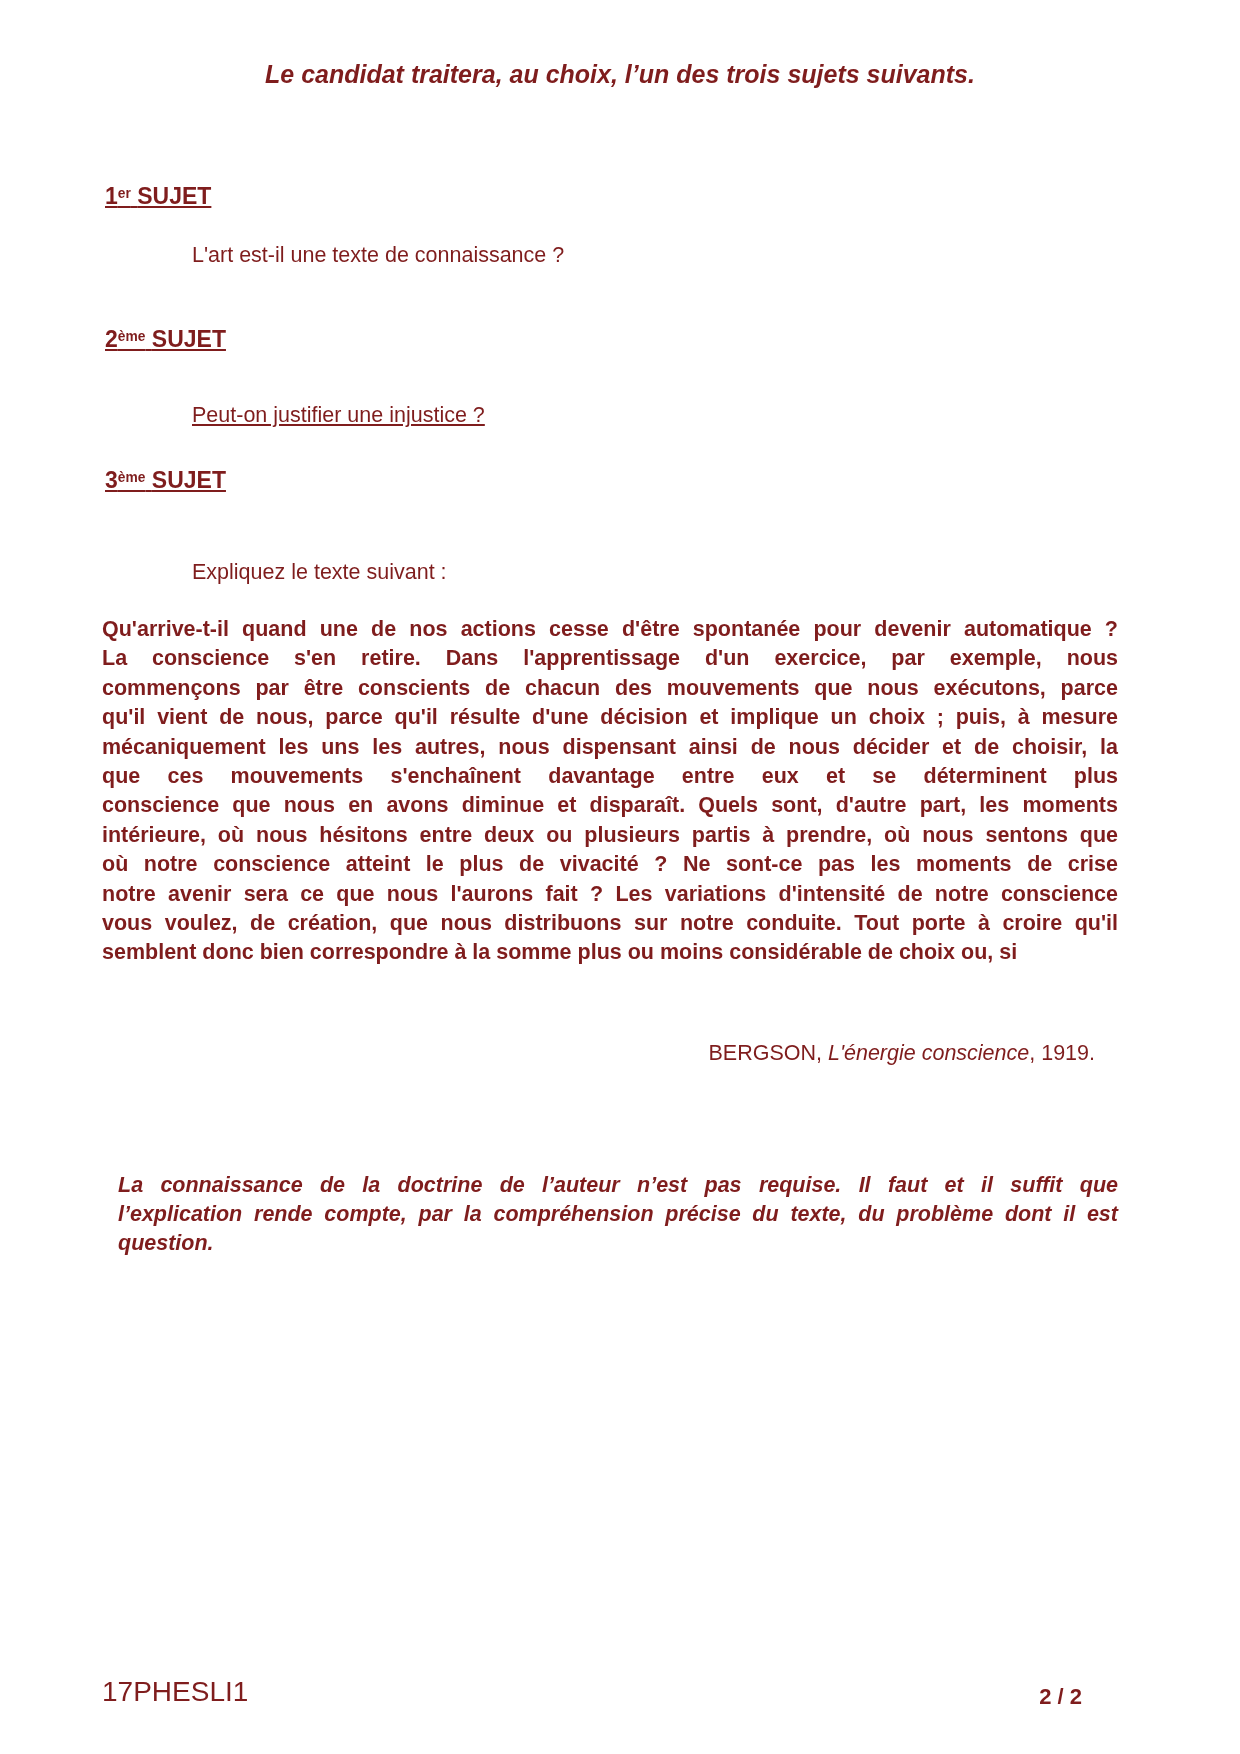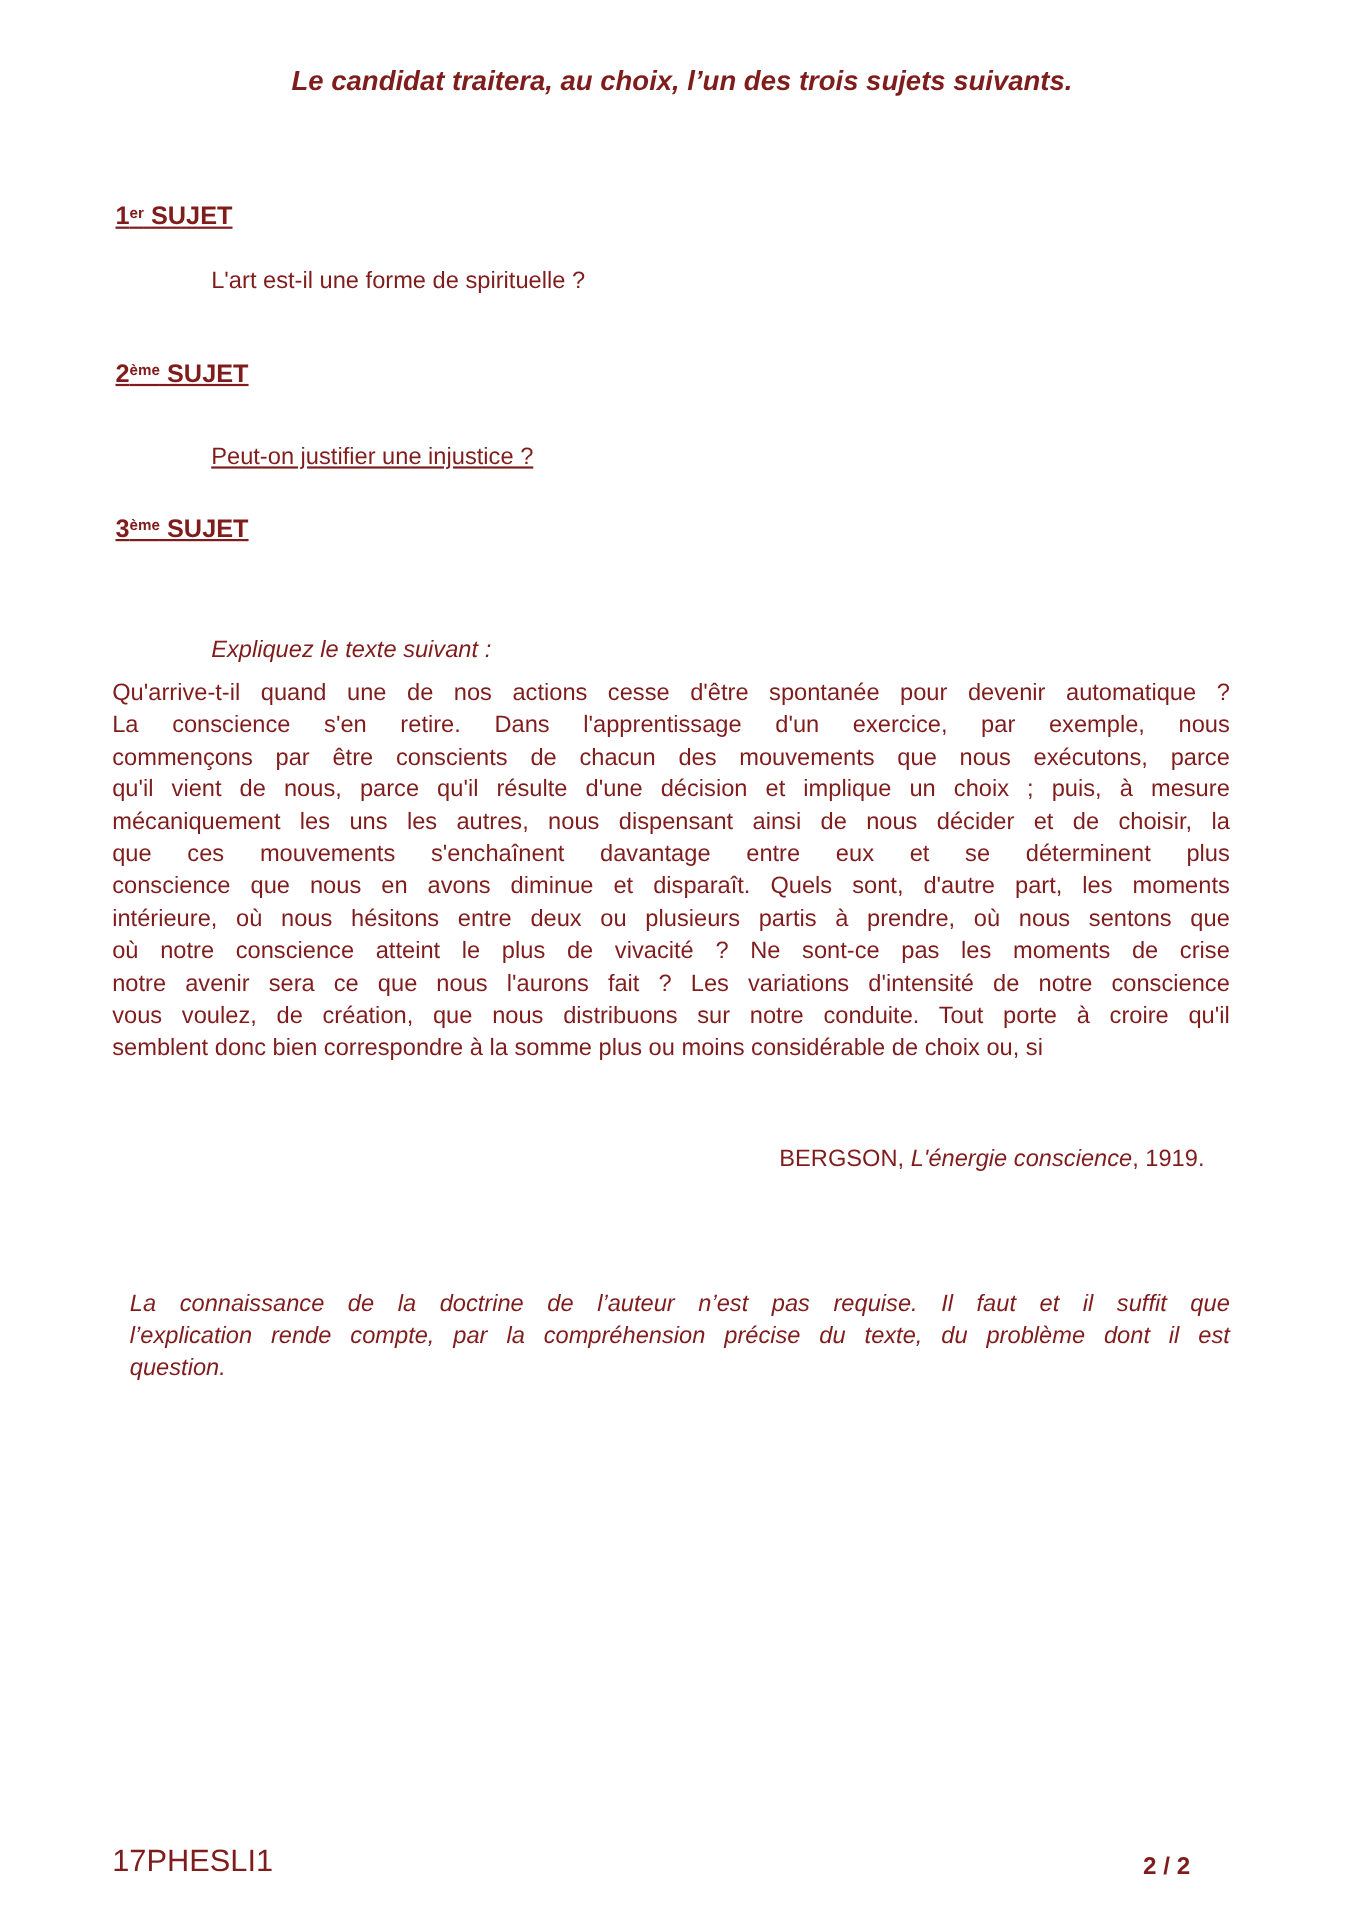--- a/index.html
+++ b/index.html
@@ -48,36 +48,36 @@
     position: absolute;
     left: 192px;
     font-size: 21.5px;
     line-height: 27px;
   }
   .q1 { top: 242px; }
   .q2 { top: 402px; text-decoration: underline; }
   .instruction {
     position: absolute;
     left: 192px;
-    top: 577px;
-    font-style: italic;
+    top: 559px;
     font-size: 21.5px;
     line-height: 27px;
   }
   .body-text {
     position: absolute;
     left: 102px;
     top: 615px;
     width: 1016px;
     font-size: 21.5px;
     line-height: 29.4px;
   }
   .just .tline {
     text-align: justify;
     text-align-last: justify;
+    font-weight: bold;
   }
   .just .tline:last-child {
     text-align-last: left;
   }
   .attribution {
     position: absolute;
     top: 1040px;
     right: 145px;
     font-size: 21.5px;
     line-height: 27px;
@@ -112,21 +112,21 @@
 </head>
 <body>
 
 <div class="page">
 
   <div class="title">Le candidat traitera, au choix, l’un des trois sujets suivants.</div>
 
   <div class="heading h1">
     <span class="hu"><span>1</span><sup>er</sup> <span>SUJET</span></span>
   </div>
-  <div class="question q1">L'art est-il une forme de spirituelle ?</div>
+  <div class="question q1">L'art est-il une texte de connaissance ?</div>
 
   <div class="heading h2">
     <span class="hu"><span>2</span><sup>ème</sup> <span>SUJET</span></span>
   </div>
   <div class="question q2">Peut-on justifier une injustice ?</div>
 
   <div class="heading h3">
     <span class="hu"><span>3</span><sup>ème</sup> <span>SUJET</span></span>
   </div>
   <div class="instruction">Expliquez le texte suivant :</div>

